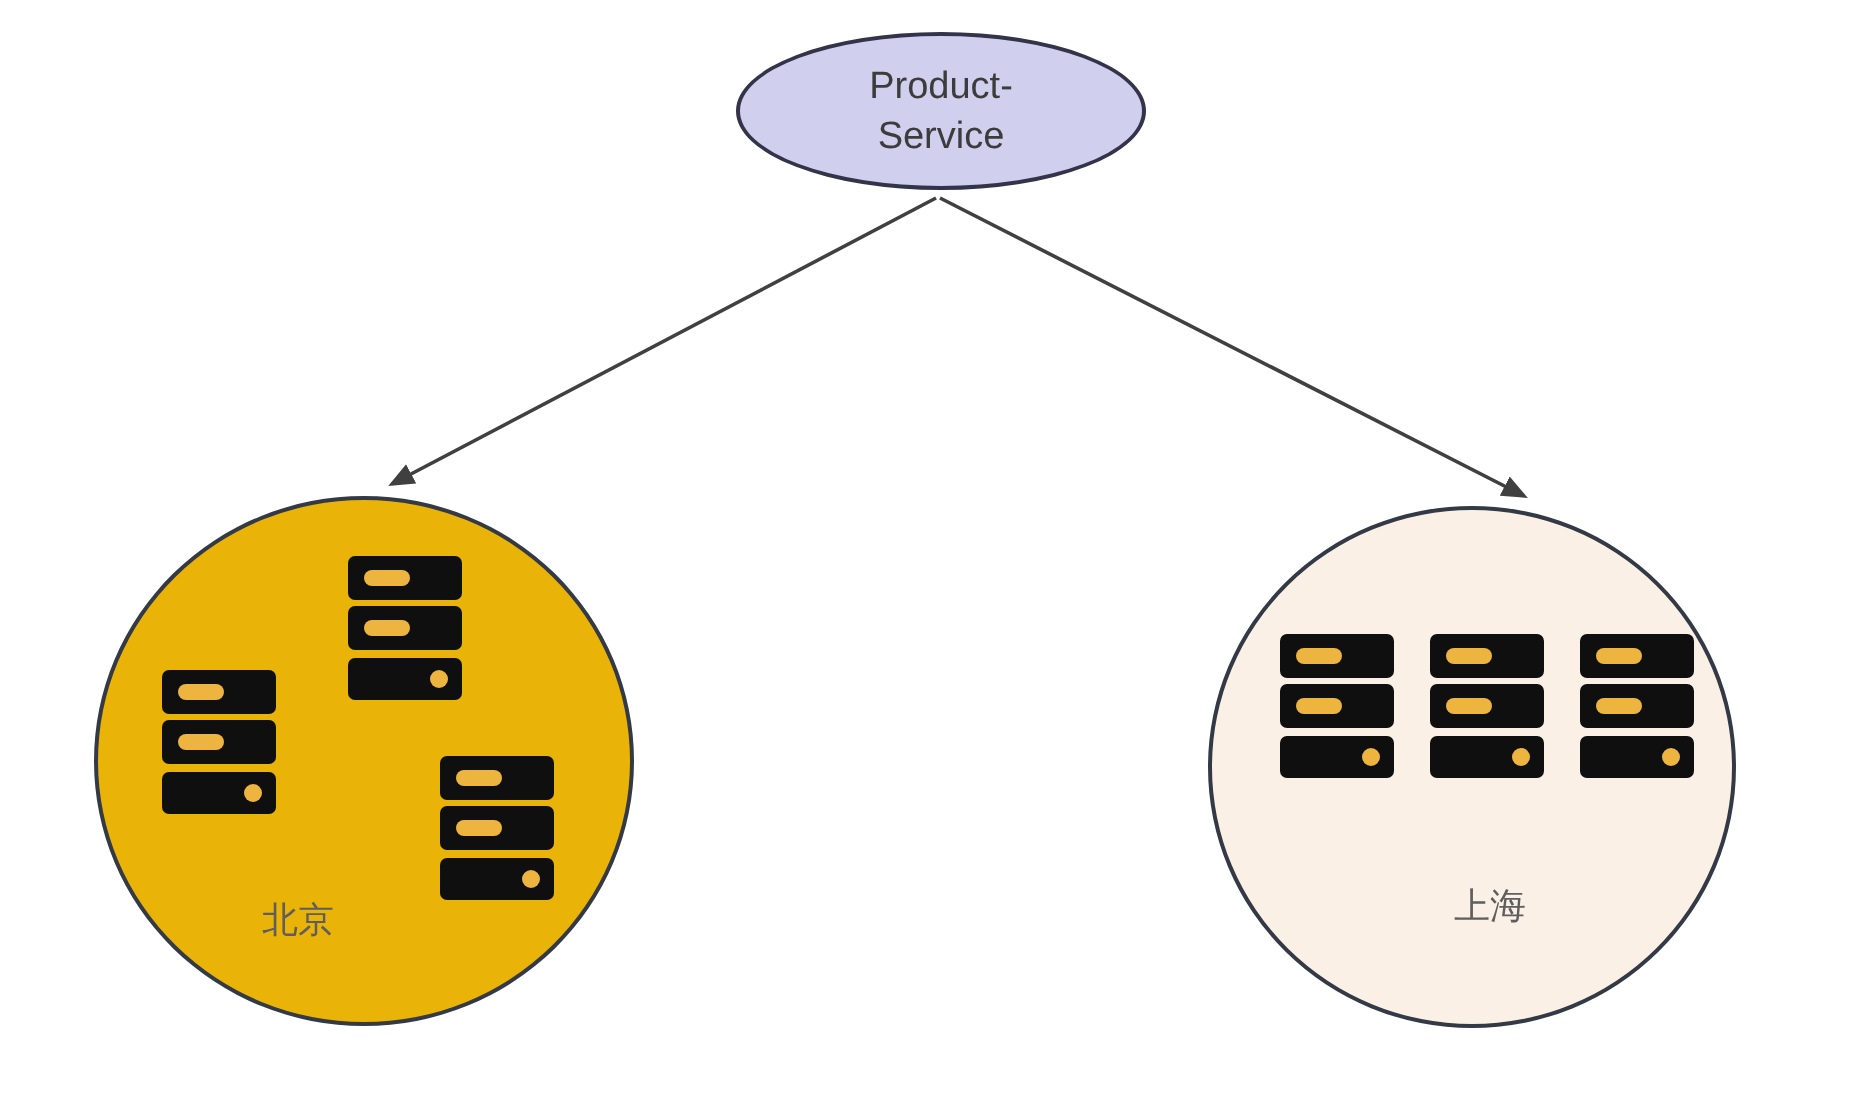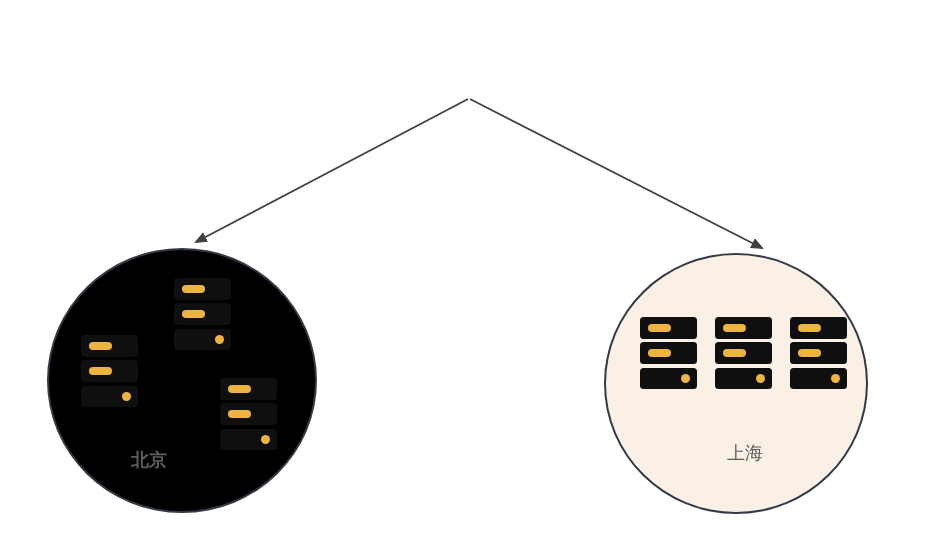--- a/index.html
+++ b/index.html
@@ -22,21 +22,21 @@
     border-radius:50%;
     display:flex;flex-direction:column;align-items:center;justify-content:center;
     color:#3c3c3c;font-size:19px;line-height:25px;
     text-align:center;
   }
   
   .region{
     position:absolute;box-sizing:border-box;
     border:2px solid #333a46;border-radius:50%;
   }
-  .region-beijing{left:47px;top:248px;width:270px;height:265px;background:#000000;font-weight:bold;}
+  .region-beijing{left:47px;top:248px;width:270px;height:265px;background:#eab308;}
   .region-shanghai{left:604px;top:253px;width:264px;height:261px;background:#fbf0e6;}
   .region-label{
     position:absolute;transform:translate(-50%,-50%);
     color:#5e5e5e;font-size:18px;white-space:nowrap;
   }
   
   .server{
     position:absolute;width:57px;height:72px;
     display:flex;flex-direction:column;justify-content:space-between;
   }
@@ -68,20 +68,24 @@
   <svg class="edges" width="927" height="550" viewBox="0 0 927 550">
     <defs>
       <marker id="arrowhead" viewBox="0 0 12 10" refX="10" refY="5" markerWidth="13" markerHeight="11" markerUnits="userSpaceOnUse" orient="auto">
         <path d="M0,0 L12,5 L0,10 Z" fill="#404040"></path>
       </marker>
     </defs>
     <line x1="468" y1="99" x2="196" y2="242" marker-end="url(#arrowhead)"></line>
     <line x1="470" y1="99" x2="762" y2="248" marker-end="url(#arrowhead)"></line>
   </svg>
 
+  <div class="node-ellipse">
+    <span>Product-</span>
+    <span>Service</span>
+  </div>
 
   <div class="region region-beijing">
     <div class="server srv-bj-top">
       <div class="seg">
           <span class="pill"></span>
         </div>
       <div class="seg">
           <span class="pill"></span>
         </div>
       <div class="seg">

